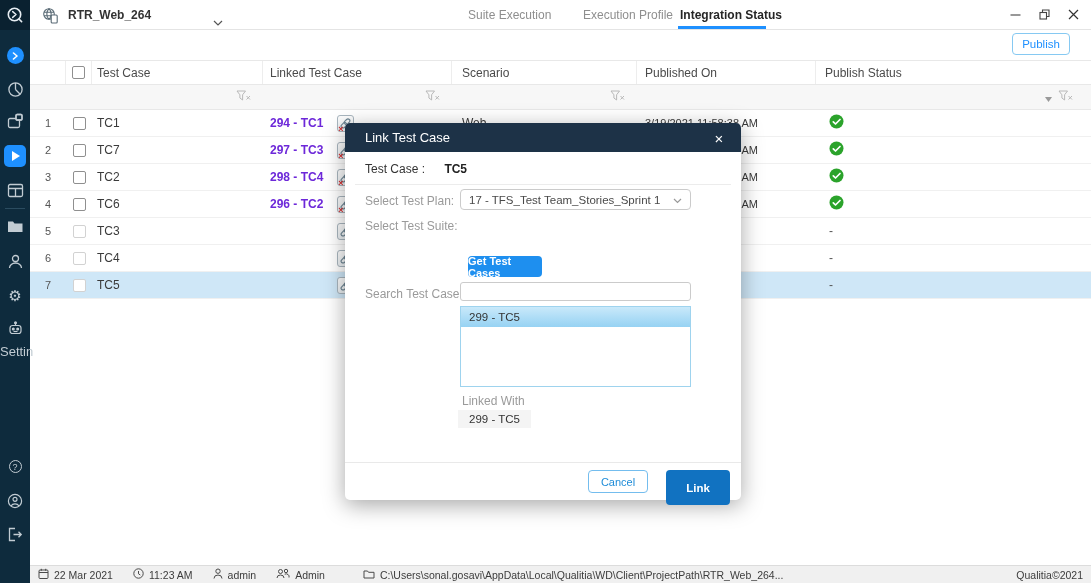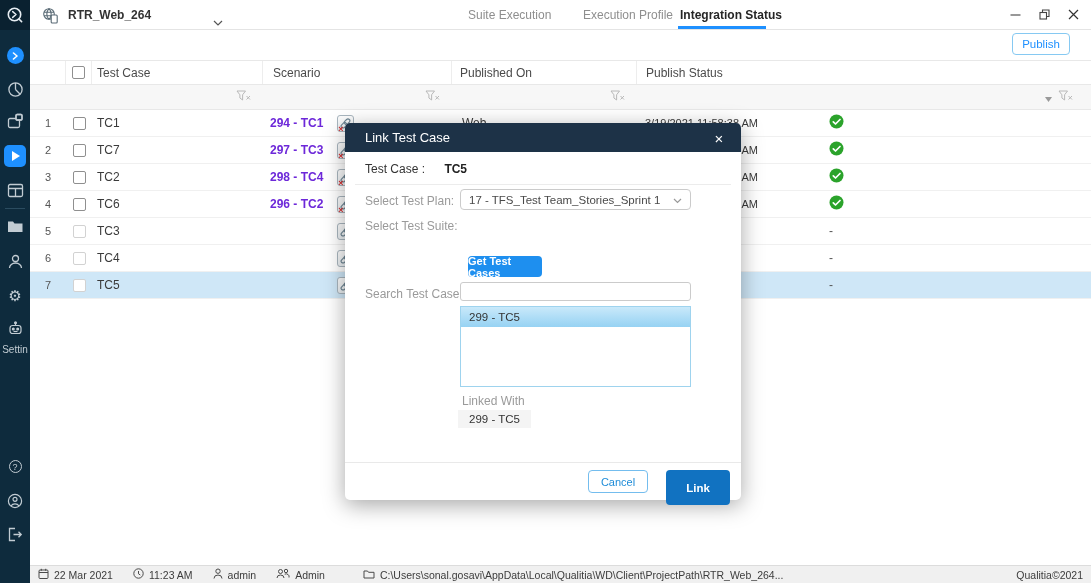--- a/index.html
+++ b/index.html
@@ -8,21 +8,21 @@
 
   
   .sidebar { position:absolute; left:0; top:0; width:30px; height:583px; background:#0E2B3D; z-index:30; }
   .logo-box { position:absolute; left:0; top:0; width:30px; height:30px; background:#0A2130; display:flex; align-items:center; justify-content:center; }
   .side-ic { position:absolute; left:0; width:30px; display:flex; justify-content:center; align-items:center; cursor:pointer; }
   .blue-circle { width:17px; height:17px; border-radius:50%; background:#1E90FF; display:flex; align-items:center; justify-content:center; }
   .play-active { position:absolute; left:4px; top:145px; width:22px; height:22px; background:#1E90FF; border-radius:5px; display:flex; align-items:center; justify-content:center; cursor:pointer; }
   .play-tri { width:0; height:0; border-left:8px solid #fff; border-top:5px solid transparent; border-bottom:5px solid transparent; margin-left:2px; }
   .side-div { position:absolute; left:5px; top:208px; width:20px; border-top:1px solid #2B4C60; }
   .gear-ch { color:#C2CCD3; font-size:15px; line-height:1; }
-  .side-label { position:absolute; left:0; top:344px; width:30px; text-align:center; font-size:10px; color:#C2CCD3; }
+  .side-label { position:absolute; left:0; top:344px; width:30px; text-align:center; font-size:13px; color:#C2CCD3; }
   .q-ic { width:13px; height:13px; border:1.2px solid #C2CCD3; border-radius:50%; color:#C2CCD3; font-size:9px; display:flex; align-items:center; justify-content:center; }
 
   
   .topbar { position:absolute; left:30px; top:0; right:0; height:30px; background:#fff; border-bottom:1px solid #E4E4E4; z-index:5; }
   .proj-ic { position:absolute; left:12px; top:7px; }
   .proj-name { position:absolute; left:38px; top:8px; font-size:12px; font-weight:bold; color:#333; cursor:pointer; }
   .proj-chev { position:absolute; left:183px; top:12px; cursor:pointer; }
   .tab { position:absolute; top:0; height:30px; display:flex; align-items:center; font-size:12px; color:#8E8E8E; cursor:pointer; }
   .tab.active { color:#262626; font-weight:bold; }
   .tab-underline { position:absolute; left:648px; top:26px; width:88px; height:3px; background:#1E90FF; }
@@ -211,20 +211,21 @@
   </div>
 
   <div class="publish-btn">Publish</div>
 
   <div class="thead grid-cols">
     <div></div>
     <div style="justify-content:center;">
         <span class="cb"></span>
       </div>
     <div style="padding-left:5px;">Test Case</div>
+    <div style="padding-left:7px;">Linked Test Case</div>
     <div style="padding-left:10px;">Scenario</div>
     <div style="padding-left:8px;">Published On</div>
     <div style="padding-left:9px;">Publish Status</div>
   </div>
 
   <div class="tfilter grid-cols">
     <div></div>
     <div></div>
     <div>
         <span><svg width="15" height="12" fill="none" stroke="#B8B8B8" stroke-width="1">

